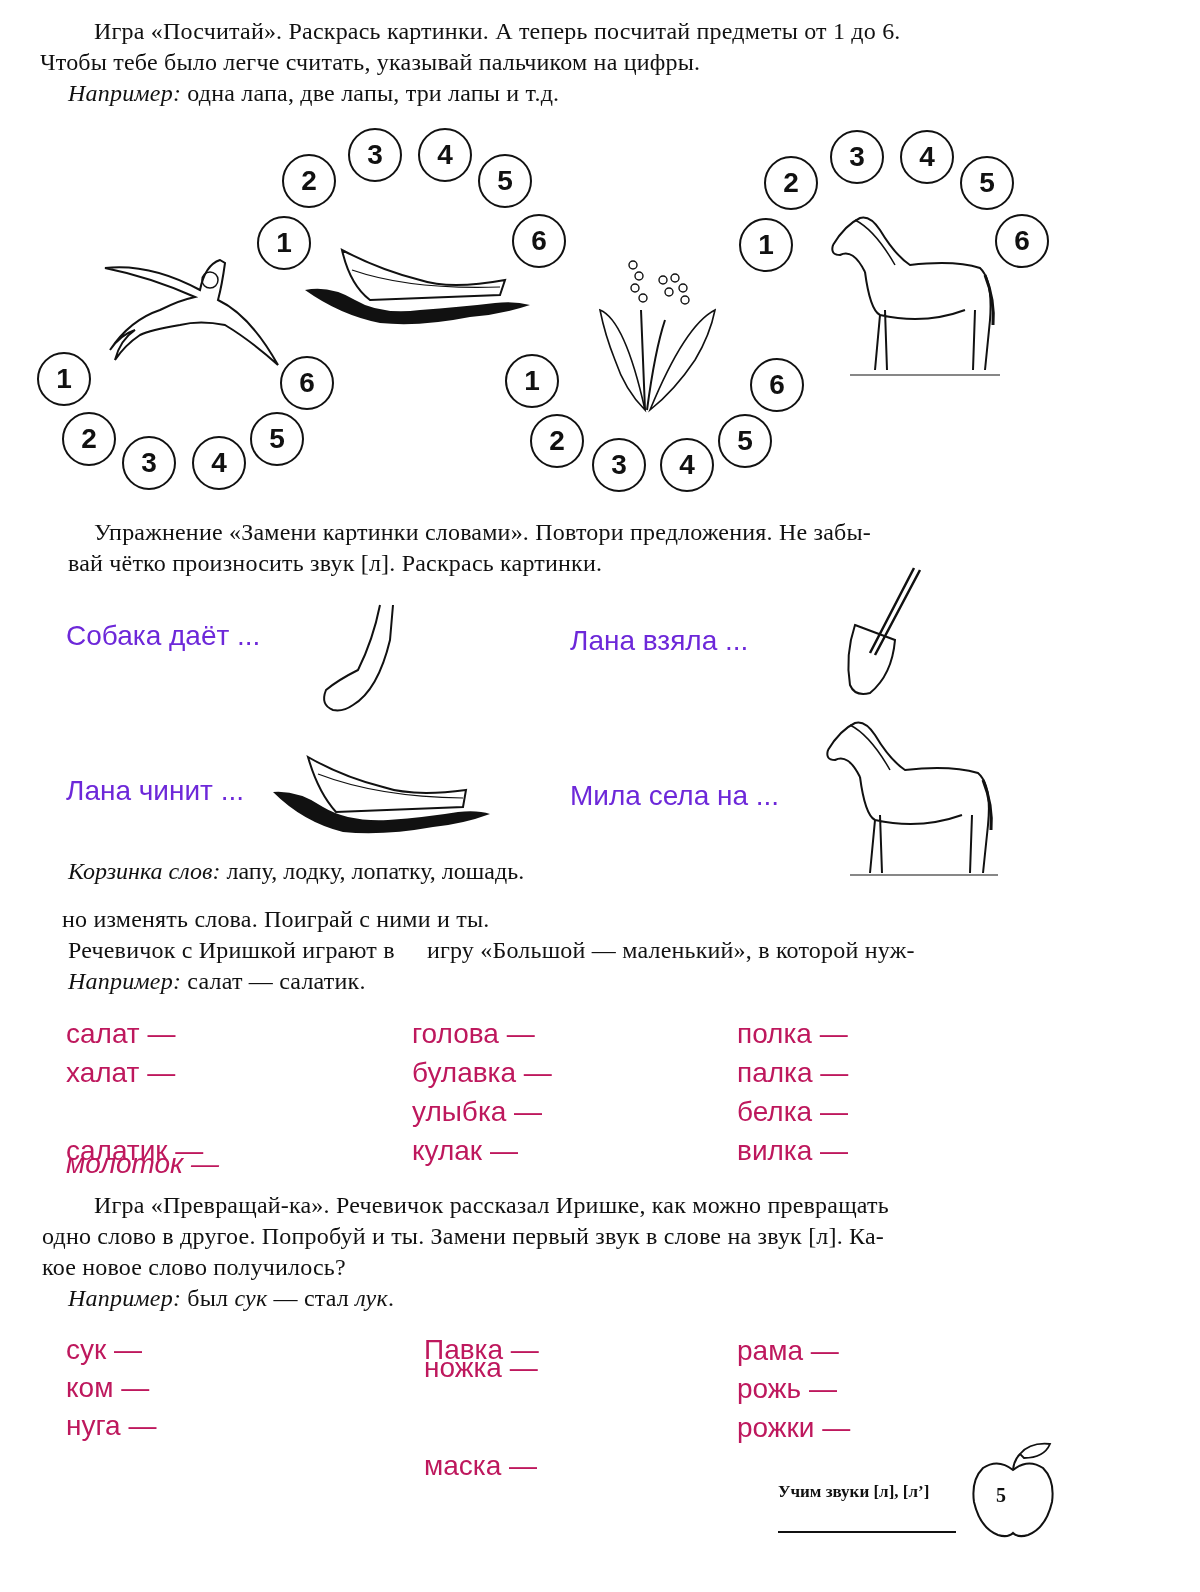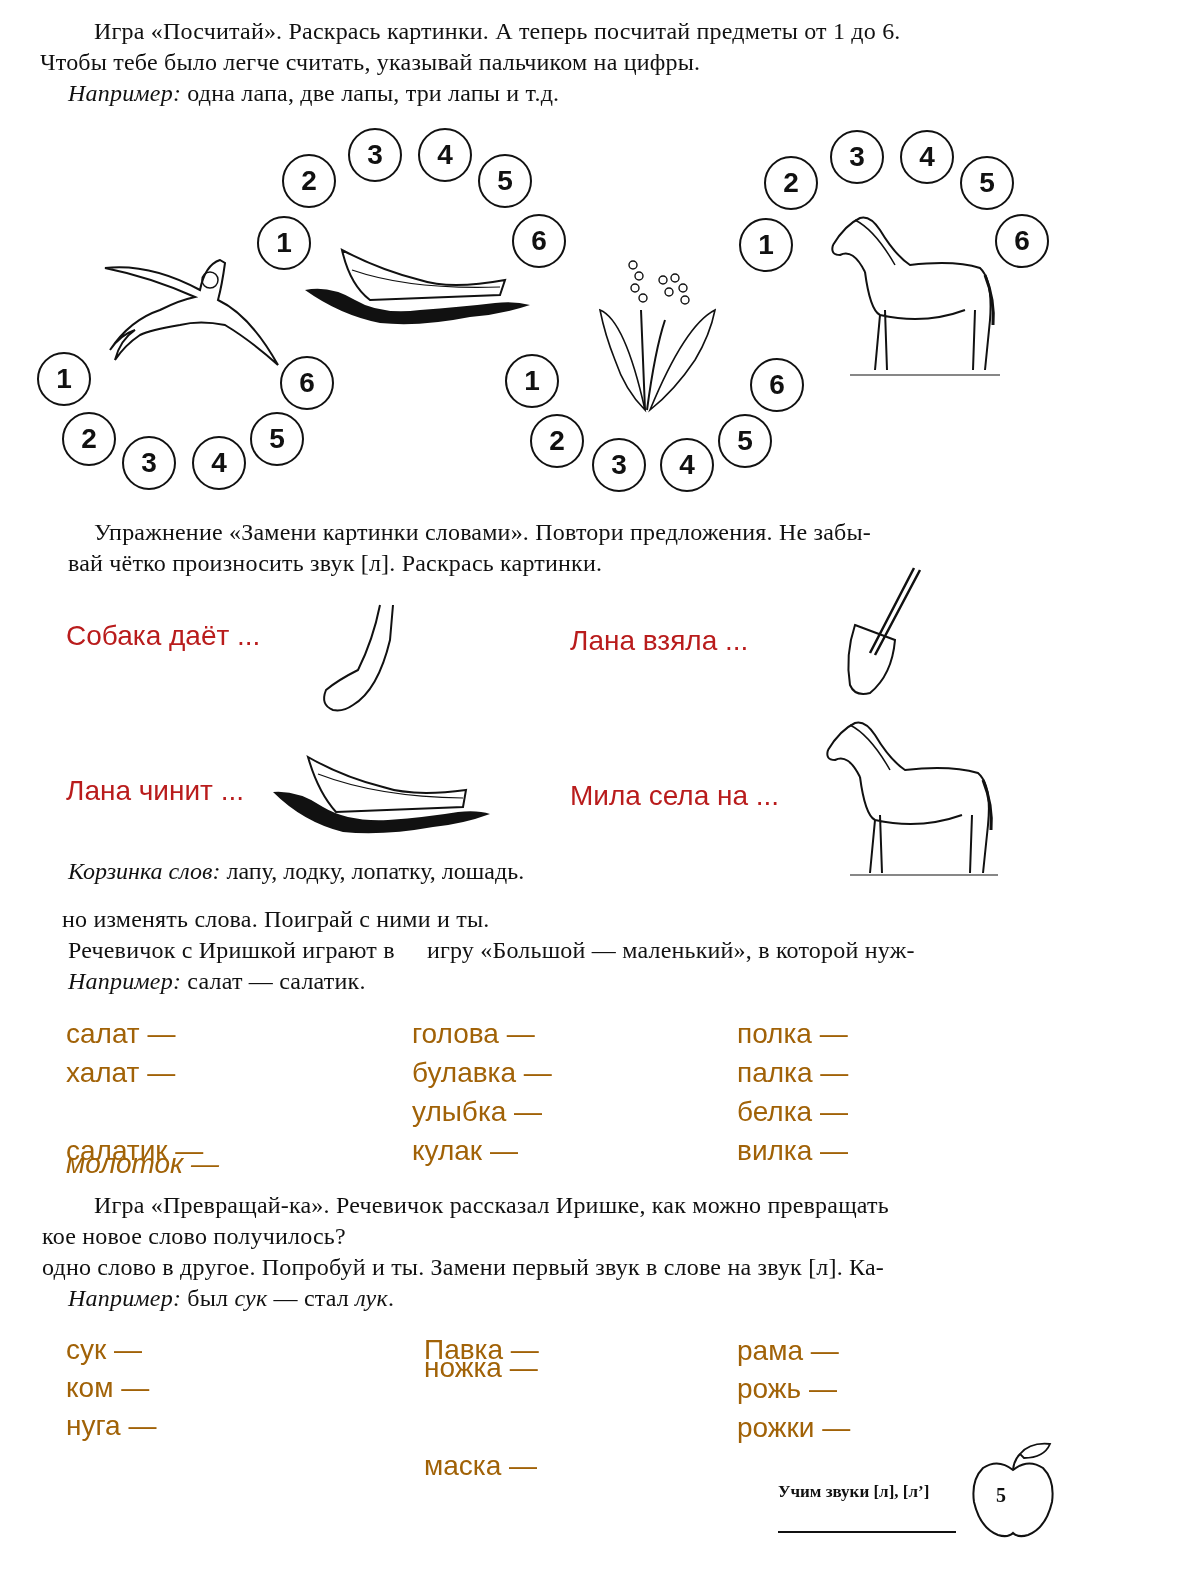--- a/index.html
+++ b/index.html
@@ -3,22 +3,22 @@
 <meta charset="utf-8">
 <style>
   html, body { margin: 0; padding: 0; background: #ffffff; }
   body { width: 1200px; height: 1592px; position: relative; overflow: hidden; color: #111; }
   .para { position: absolute; left: 68px; width: 990px; font-family: "Liberation Serif", "DejaVu Serif", serif; font-size: 24px; line-height: 31px; letter-spacing: 0.2px; }
   .para b { font-weight: normal; margin-left: 26px; }
   .para .it { font-style: italic; }
   .note { position: absolute; left: 68px; font-family: "Liberation Serif", "DejaVu Serif", serif; font-size: 24px; line-height: 31px; }
   .circle { position: absolute; width: 54px; height: 54px; border: 2px solid #111; border-radius: 50%; box-sizing: border-box; display: flex; align-items: center; justify-content: center; font-family: "Liberation Sans", "DejaVu Sans", sans-serif; font-size: 28px; font-weight: bold; color: #111; background: #fff; }
   .pic { position: absolute; }
-  .sentence { position: absolute; font-family: "Liberation Sans", "DejaVu Sans", sans-serif; font-size: 28px; color: #b91c1c; }
-  .word { position: absolute; font-family: "Liberation Sans", "DejaVu Sans", sans-serif; font-size: 28px; color: #a16207; font-weight: 500; }
+  .sentence { position: absolute; font-family: "Liberation Sans", "DejaVu Sans", sans-serif; font-size: 28px; color: #6d28d9; }
+  .word { position: absolute; font-family: "Liberation Sans", "DejaVu Sans", sans-serif; font-size: 28px; color: #be185d; font-weight: 500; }
   .footer-title { position: absolute; left: 778px; top: 1482px; font-family: "Liberation Serif", "DejaVu Serif", serif; font-size: 17px; font-weight: bold; }
   .footer-line { position: absolute; left: 778px; top: 1531px; width: 178px; height: 2px; background: #111; }
   .page-num { position: absolute; left: 996px; top: 1484px; font-family: "Liberation Serif", "DejaVu Serif", serif; font-size: 20px; font-weight: bold; }
 </style>
 </head>
 <body>
 
 <div class="para" style="top:16px;">
   <div><b>Игра «Посчитай».</b><span> Раскрась картинки. А теперь посчитай предметы от 1 до 6.</span></div>
   <div style="margin-left:-28px;">Чтобы тебе было легче считать, указывай пальчиком на цифры.</div>
@@ -143,22 +143,22 @@
   <div class="word" style="left:412px;top:1096px;">улыбка —</div>
   <div class="word" style="left:412px;top:1135px;">кулак —</div>
   <div class="word" style="left:737px;top:1018px;">полка —</div>
   <div class="word" style="left:737px;top:1057px;">палка —</div>
   <div class="word" style="left:737px;top:1096px;">белка —</div>
   <div class="word" style="left:737px;top:1135px;">вилка —</div>
 </div>
 
 <div class="para" style="top:1190px;">
   <div><b>Игра «Превращай-ка».</b><span> Речевичок рассказал Иришке, как можно превращать</span></div>
+  <div style="margin-left:-26px;">одно слово в другое. Попробуй и ты. Замени первый звук в слове на звук [л]. Ка-</div>
   <div style="margin-left:-26px;">кое новое слово получилось?</div>
-  <div style="margin-left:-26px;">одно слово в другое. Попробуй и ты. Замени первый звук в слове на звук [л]. Ка-</div>
   <div><span style="font-style:italic;">Например:</span><span> был </span><span style="font-style:italic;">сук</span><span> — стал </span><span style="font-style:italic;">лук</span><span>.</span></div>
 </div>
 
 <div>
   <div class="word" style="left:66px;top:1334px;">сук —</div>
   <div class="word" style="left:66px;top:1372px;">ком —</div>
   <div class="word" style="left:66px;top:1410px;">нуга —</div>
   <div class="word" style="left:424px;top:1334px;">Павка —</div>
   <div class="word" style="left:424px;top:1352px;">ножка —</div>
   <div class="word" style="left:424px;top:1410px;margin-top:40px;">маска —</div>

